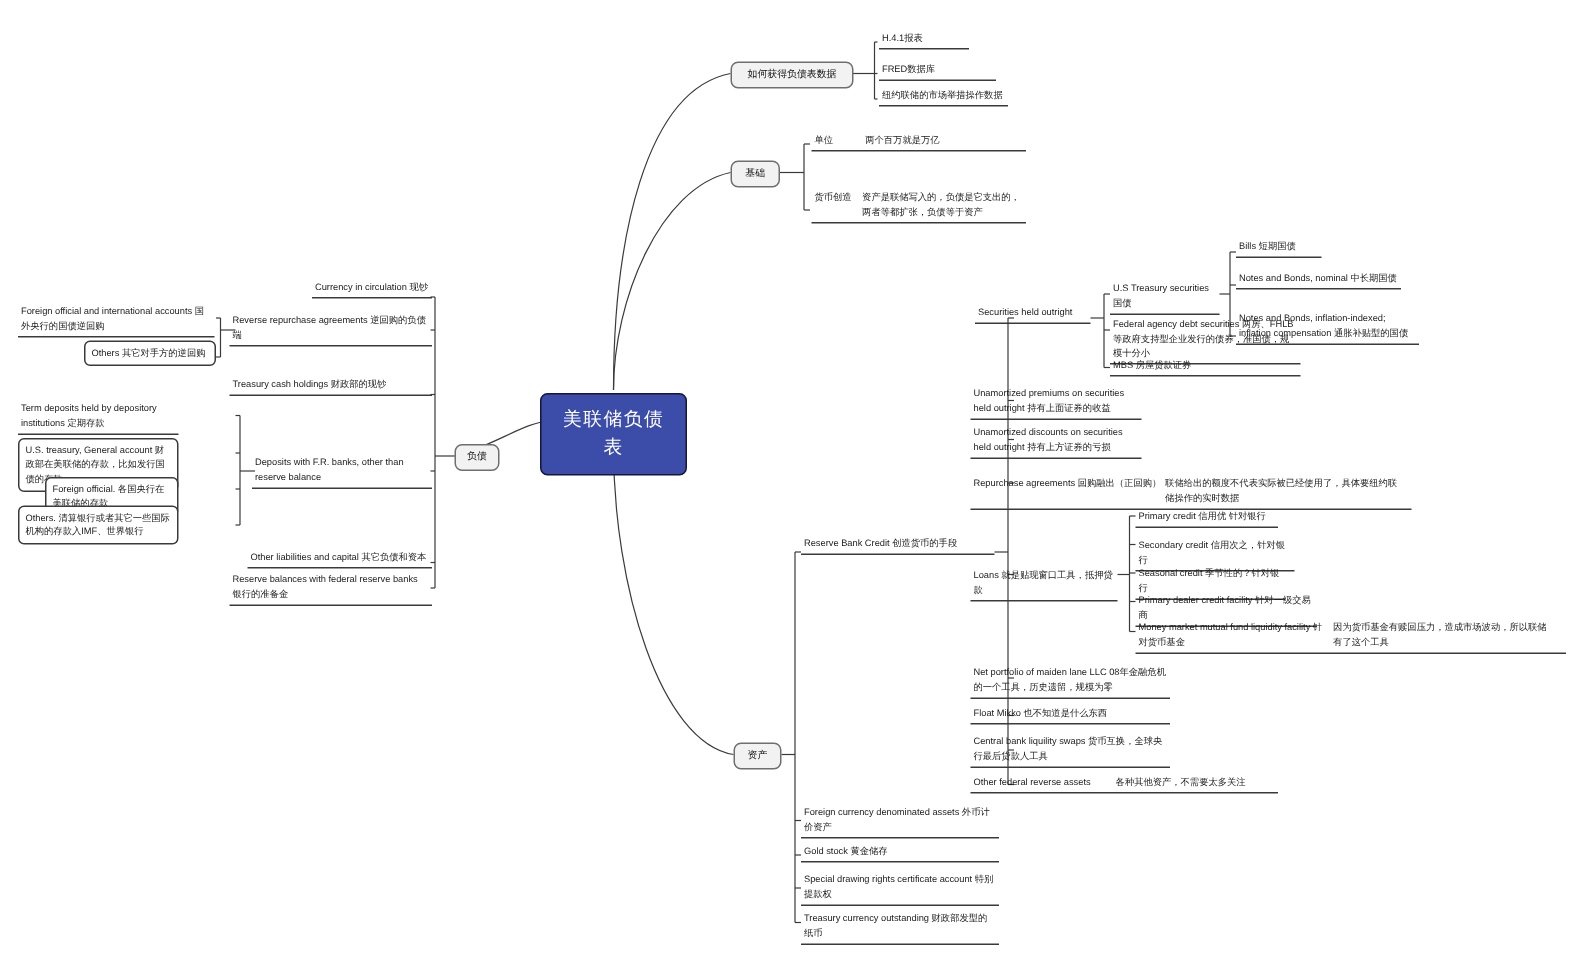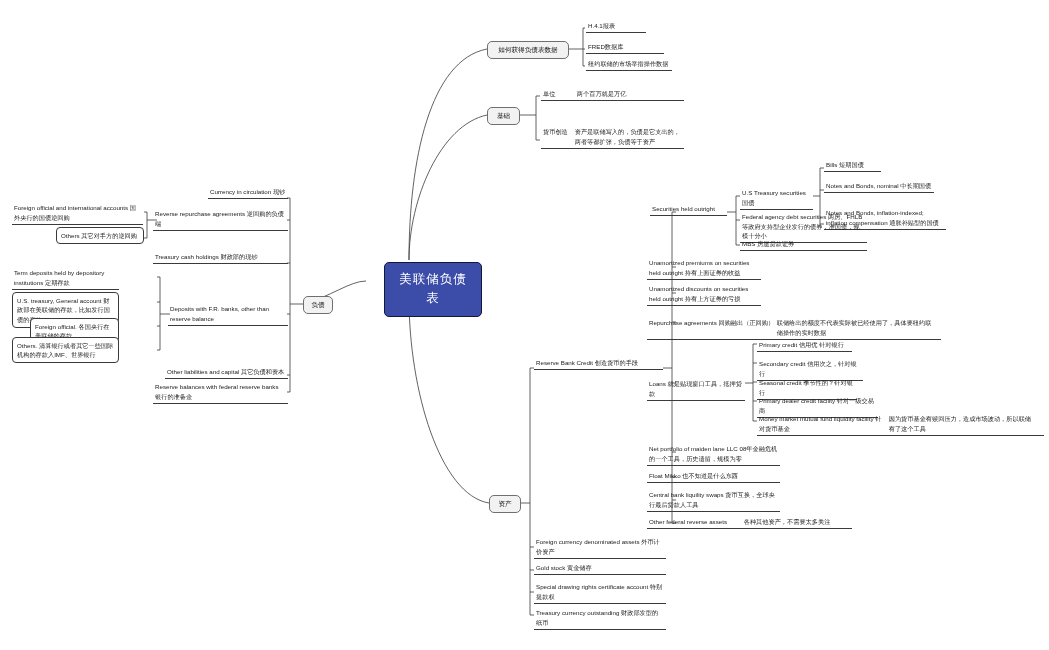--- a/index.html
+++ b/index.html
@@ -56,21 +56,20 @@
   .root{
     border:1.4px solid #14163a;
     border-radius:5px;
     background:#3b4da8;
     color:#ffffff;
     font-size:12.5px;
     letter-spacing:1px;
     text-align:center;
     padding:7px 12px;
     font-weight:400;
-    margin-left:24px;
   }
 </style>
 </head>
 <body>
 
 <div id="canvas">
 
   <svg id="wires" viewBox="0 0 1049 650" xmlns="http://www.w3.org/2000/svg">
     <g fill="none" stroke="#3a3a3a" stroke-width="0.8">
 

